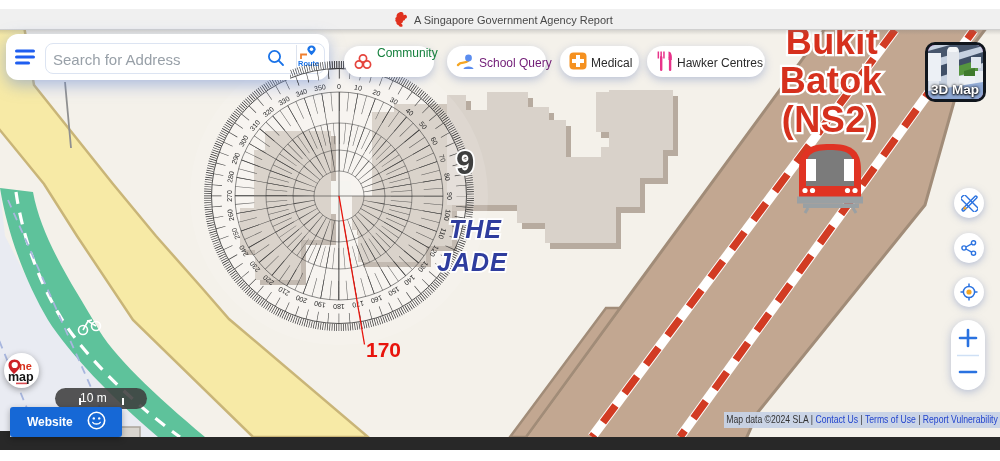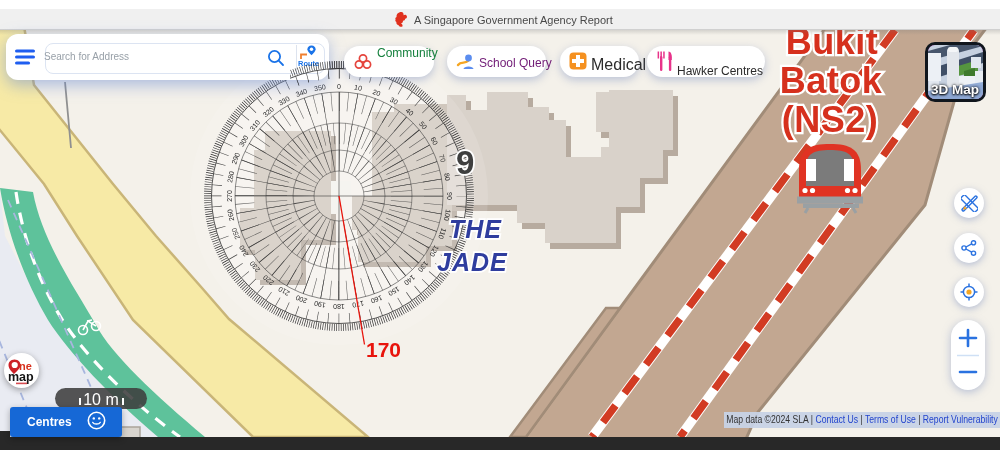--- a/index.html
+++ b/index.html
@@ -285,21 +285,21 @@
 <svg class="abs" style="left:15px;top:49px" width="20" height="17" viewBox="0 0 20 17">
   <g stroke="#1f5ef0" stroke-width="3.2" stroke-linecap="round">
     <line x1="1.6" y1="2" x2="18.4" y2="2"></line>
     <line x1="1.6" y1="8" x2="18.4" y2="8"></line>
     <line x1="1.6" y1="14" x2="13.5" y2="14"></line>
   </g>
 </svg>
 
 <div class="abs" style="left:45px;top:43px;width:280px;height:31px;border:1px solid #dce4f2;border-radius:8px;background:#fff"></div>
 
-<div class="abs" style="left:44px;top:51px;font-size:10px;color:#98a0a8">Search for Address</div>
+<div class="abs" style="left:53px;top:51px;font-size:15px;color:#98a0a8">Search for Address</div>
 
 <svg class="abs" style="left:267px;top:49px" width="18" height="18" viewBox="0 0 18 18">
   <circle cx="7.5" cy="7.5" r="5.6" fill="none" stroke="#1a73e8" stroke-width="1.8"></circle>
   <line x1="11.7" y1="11.7" x2="16" y2="16" stroke="#1a73e8" stroke-width="1.8" stroke-linecap="round"></line>
 </svg>
 
 <div class="abs" style="left:296px;top:45px;width:1px;height:27px;background:#dde3ee"></div>
 
 <svg class="abs" style="left:297px;top:44px" width="26" height="24" viewBox="0 0 26 24">
   <path d="M4 15 V10.5 H10" fill="none" stroke="#f08030" stroke-width="1.8"></path>
@@ -331,34 +331,34 @@
   <path d="M7.5 17 C7.5 13.5 17.5 13.5 17.5 17 Z" fill="#5b8def"></path>
 </svg>
 <div class="abs" style="left:479px;top:56px;font-size:12px;color:#701a75">School Query</div>
 
 <div class="abs" style="left:560px;top:46px;width:79px;height:31px;background:#fff;border-radius:16px;box-shadow:0 3px 9px rgba(120,140,190,.45)"></div>
 <svg class="abs" style="left:569px;top:52px" width="18" height="18" viewBox="0 0 18 18">
   <rect x="0.5" y="0.5" width="17" height="17" rx="4" fill="#f59120"></rect>
   <rect x="7" y="3" width="4" height="12" fill="#fff"></rect>
   <rect x="3" y="7" width="12" height="4" fill="#fff"></rect>
 </svg>
-<div class="abs" style="left:591px;top:56px;font-size:16px;color:#2b2b2b">Medical</div>
+<div class="abs" style="left:591px;top:56px;font-size:12px;color:#2b2b2b">Medical</div>
 
 <div class="abs" style="left:647px;top:46px;width:118px;height:31px;background:#fff;border-radius:16px;box-shadow:0 3px 9px rgba(120,140,190,.45)"></div>
 <svg class="abs" style="left:657px;top:51px" width="17" height="21" viewBox="0 0 17 21">
   <g fill="#e8338a">
     <rect x="3.4" y="0.5" width="1.5" height="7"></rect>
     <rect x="0.6" y="0.5" width="1.5" height="7"></rect>
     <rect x="6.2" y="0.5" width="1.5" height="7"></rect>
     <rect x="3" y="5" width="2.4" height="15" rx="1.2"></rect>
     <path d="M11.5 0.5 C13.8 0.5 14.8 3.5 14.8 6 L14.8 9 L11.5 9 Z"></path>
     <rect x="11.9" y="5" width="2.4" height="15" rx="1.2"></rect>
   </g>
 </svg>
-<div class="abs" style="left:677px;top:64px;font-size:12px;color:#2b2b2b">Hawker Centres</div>
+<div class="abs" style="left:677px;top:56px;font-size:12px;color:#2b2b2b">Hawker Centres</div>
 
 <div class="abs" style="left:925px;top:42px;width:61px;height:60px;border:3px solid #10161d;border-radius:10px;overflow:hidden;background:#a21caf">
   <svg width="55" height="54" viewBox="0 0 55 54">
     <rect x="0" y="0" width="55" height="54" fill="#c6d1e0"></rect>
     <polygon points="0,6 55,-9 55,1 0,16" fill="#47566c"></polygon>
     <polygon points="8,22 55,7 55,18 8,33" fill="#3f4f66"></polygon>
     <polygon points="28,36 55,27 55,32 28,41" fill="#5b6c84"></polygon>
     <polygon points="30,21 50,15 50,26 30,31" fill="#55953f"></polygon>
     <polygon points="36,26 47,23 47,31 36,33" fill="#3e7a2e"></polygon>
     <rect x="0" y="8" width="13" height="28" fill="#ecf0f5"></rect>
@@ -418,25 +418,25 @@
 <div class="abs" style="left:4px;top:353px;width:35px;height:35px;background:#fff;border-radius:50%;box-shadow:0 2px 6px rgba(0,0,0,.35)"></div>
 <svg class="abs" style="left:4px;top:353px" width="35" height="35" viewBox="0 0 35 35">
   <path d="M10.5 6.5 C6.6 6.5 4.5 9.3 4.5 12.2 C4.5 15.8 8.5 19.5 10 21 C10.8 19.8 16.5 15.8 16.5 12.2 C16.5 9.3 14.4 6.5 10.5 6.5 Z" fill="#cc2027"></path>
   <circle cx="10.7" cy="12" r="3.1" fill="#fff"></circle>
   <text x="15" y="16.5" font-size="11" font-weight="bold" fill="#d6301d" font-family="Liberation Sans,sans-serif">ne</text>
   <text x="4" y="28" font-size="12.5" font-weight="bold" fill="#151515" font-family="Liberation Sans,sans-serif">map</text>
   <rect x="12" y="29.6" width="11" height="1.6" fill="#cc2027" opacity="0.8"></rect>
 </svg>
 
 <div class="abs" style="left:55px;top:388px;width:92px;height:21px;background:rgba(62,62,62,.88);border-radius:10.5px"></div>
-<div class="abs" style="left:80px;top:391px;width:42px;font-size:16px;color:#fff;text-align:center">10 m</div>
+<div class="abs" style="left:80px;top:391px;width:42px;font-size:12px;color:#fff;">10 m</div>
 <div class="abs" style="left:79px;top:398px;width:1.5px;height:7px;background:#fff"></div>
 <div class="abs" style="left:122px;top:398px;width:1.5px;height:7px;background:#fff"></div>
 
 <div class="abs" style="left:10px;top:407px;width:112px;height:30px;background:#1668d6;border-radius:3px;box-shadow:0 2px 6px rgba(0,0,0,.3)"></div>
-<div class="abs" style="left:27px;top:415px;font-size:12px;font-weight:bold;color:#fff">Centres</div>
+<div class="abs" style="left:27px;top:415px;font-size:12px;font-weight:bold;color:#fff">Website</div>
 <svg class="abs" style="left:87px;top:411px" width="19" height="19" viewBox="0 0 19 19">
   <circle cx="9.5" cy="9.5" r="8.2" fill="none" stroke="#fff" stroke-width="1.6"></circle>
   <circle cx="6.8" cy="7.4" r="1.2" fill="#fff"></circle>
   <circle cx="12.2" cy="7.4" r="1.2" fill="#fff"></circle>
   <path d="M5.8 11.5 C7 13.6 12 13.6 13.2 11.5" fill="none" stroke="#fff" stroke-width="1.5" stroke-linecap="round"></path>
 </svg>
 
 <div class="abs" style="right:0;top:412px;height:16px;background:rgba(199,210,230,.95);font-size:11.5px;color:#333;padding:1px 3px;white-space:nowrap;transform:scaleX(0.75);transform-origin:100% 50%">Map data ©2024 SLA | <span style="color:#2244cc">Contact Us</span> | <span style="color:#2244cc">Terms of Use</span> | <span style="color:#2244cc">Report Vulnerability</span></div>
 </body></html>

